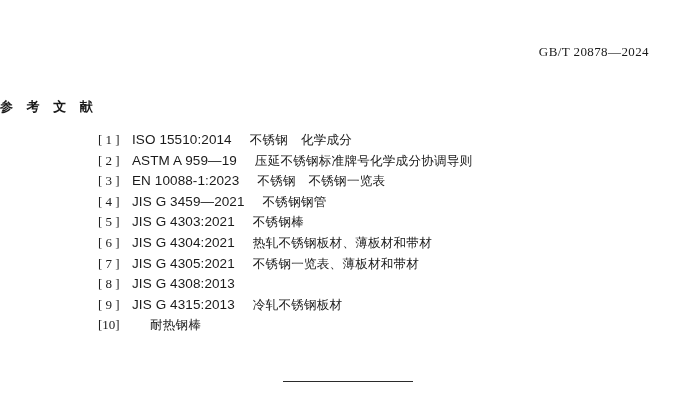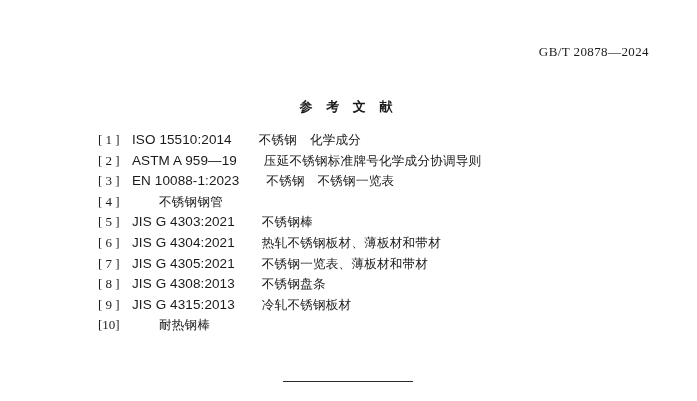--- a/index.html
+++ b/index.html
@@ -29,21 +29,21 @@
     font-size: 13px;
     letter-spacing: 0.4px;
     color: #1a1a1a;
     white-space: nowrap;
   }
   .doc-title {
     position: absolute;
     top: 98px;
     left: 0;
     width: 697px;
-    text-align: center;
+    text-align: left;
     font-family: "Liberation Sans", sans-serif;
     font-weight: bold;
     font-size: 13px;
     letter-spacing: 5px;
     color: #1a1a1a;
   }
   .ref-list {
     position: absolute;
     top: 130px;
     left: 98px;
@@ -69,21 +69,21 @@
     width: 34px;
   }
   .ref-code {
     font-family: Liberation Sans, sans-serif;
     font-size: 13.5px;
     letter-spacing: 0.1px;
   }
   .ref-desc {
     font-family: "Liberation Sans", sans-serif;
     font-size: 12.6px;
-    margin-left: 27px;
+    margin-left: 18px;
     letter-spacing: 0.2px;
   }
   .footer-rule {
     position: absolute;
     left: 283px;
     top: 381px;
     width: 130px;
     height: 0;
     border-top: 1px solid #2b2b2b;
   }
@@ -112,20 +112,21 @@
     </div>
 
     <div class="ref-item">
       <span class="ref-num">[ 3 ]</span>
       <span class="ref-code">EN 10088-1:2023</span>
       <span class="ref-desc">不锈钢　不锈钢一览表</span>
     </div>
 
     <div class="ref-item">
       <span class="ref-num">[ 4 ]</span>
+      <span class="ref-code">JIS G 3459—2021</span>
       <span class="ref-desc">不锈钢钢管</span>
     </div>
 
     <div class="ref-item">
       <span class="ref-num">[ 5 ]</span>
       <span class="ref-code">JIS G 4303:2021</span>
       <span class="ref-desc">不锈钢棒</span>
     </div>
 
     <div class="ref-item">
@@ -136,21 +137,20 @@
 
     <div class="ref-item">
       <span class="ref-num">[ 7 ]</span>
       <span class="ref-code">JIS G 4305:2021</span>
       <span class="ref-desc">不锈钢一览表、薄板材和带材</span>
     </div>
 
     <div class="ref-item">
       <span class="ref-num">[ 8 ]</span>
       <span class="ref-code">JIS G 4308:2013</span>
-      <span class="ref-desc">不锈钢盘条</span>
     </div>
 
     <div class="ref-item">
       <span class="ref-num">[ 9 ]</span>
       <span class="ref-code">JIS G 4315:2013</span>
       <span class="ref-desc">冷轧不锈钢板材</span>
     </div>
 
     <div class="ref-item">
       <span class="ref-num wide">[10]</span>

